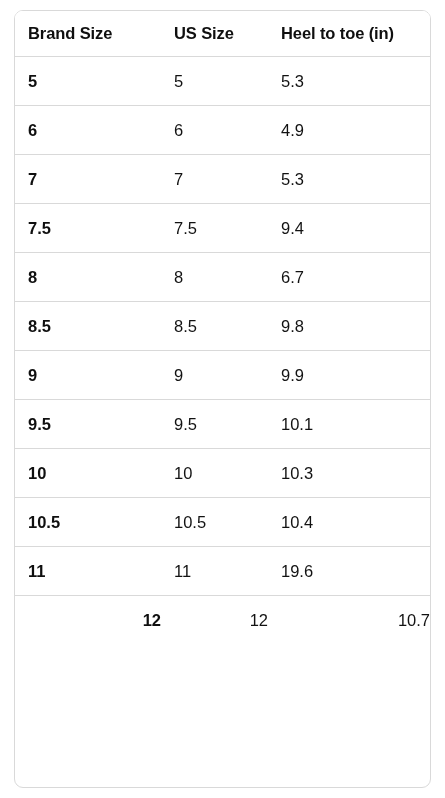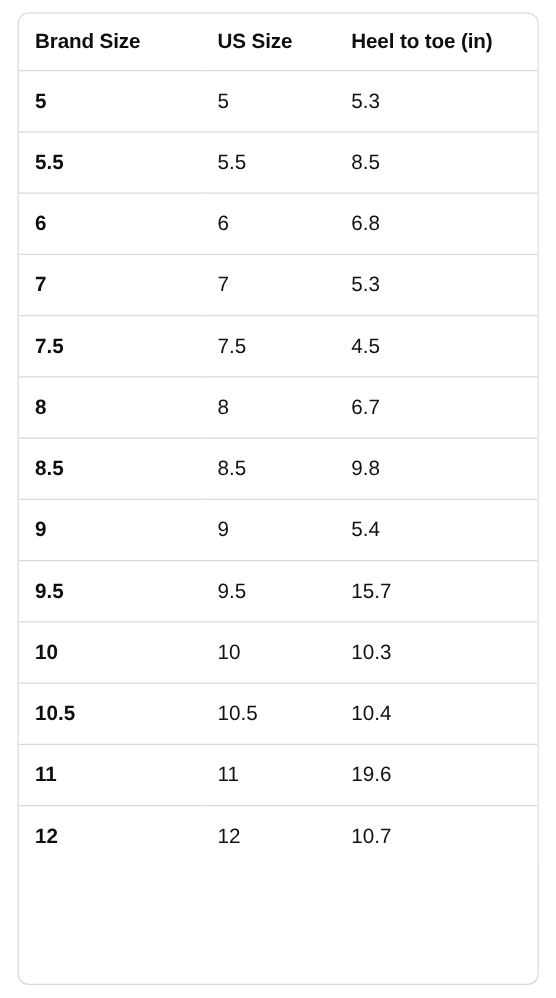--- a/index.html
+++ b/index.html
@@ -70,20 +70,21 @@
     vertical-align: middle;
     font-size: 16.5px;
     color: #121212;
     border-bottom: 1px solid #d9d9d9;
     white-space: nowrap;
     background: #ffffff;
   }
 
   table.size-chart tbody tr:last-child td {
     border-bottom: none;
+    text-align: right;
   }
 
   table.size-chart td.cell-brand {
     font-weight: bold;
     color: #0f0f0f;
   }
 
   table.size-chart td.cell-us,
   table.size-chart td.cell-heel {
     font-weight: normal;
@@ -107,58 +108,53 @@
           <th>Heel to toe (in)</th>
         </tr>
       </thead>
       <tbody id="size-chart-body">
           <tr>
             <td class="cell-brand">5</td>
             <td class="cell-us">5</td>
             <td class="cell-heel">5.3</td>
           </tr>
           <tr>
-            <td class="cell-brand">5.5</td>
-            <td class="cell-us">5.5</td>
-            <td class="cell-heel">8.5</td>
-          </tr>
-          <tr>
             <td class="cell-brand">6</td>
             <td class="cell-us">6</td>
-            <td class="cell-heel">6.8</td>
+            <td class="cell-heel">4.9</td>
           </tr>
           <tr>
             <td class="cell-brand">7</td>
             <td class="cell-us">7</td>
             <td class="cell-heel">5.3</td>
           </tr>
           <tr>
             <td class="cell-brand">7.5</td>
             <td class="cell-us">7.5</td>
-            <td class="cell-heel">4.5</td>
+            <td class="cell-heel">9.4</td>
           </tr>
           <tr>
             <td class="cell-brand">8</td>
             <td class="cell-us">8</td>
             <td class="cell-heel">6.7</td>
           </tr>
           <tr>
             <td class="cell-brand">8.5</td>
             <td class="cell-us">8.5</td>
             <td class="cell-heel">9.8</td>
           </tr>
           <tr>
             <td class="cell-brand">9</td>
             <td class="cell-us">9</td>
-            <td class="cell-heel">5.4</td>
+            <td class="cell-heel">9.9</td>
           </tr>
           <tr>
             <td class="cell-brand">9.5</td>
             <td class="cell-us">9.5</td>
-            <td class="cell-heel">15.7</td>
+            <td class="cell-heel">10.1</td>
           </tr>
           <tr>
             <td class="cell-brand">10</td>
             <td class="cell-us">10</td>
             <td class="cell-heel">10.3</td>
           </tr>
           <tr>
             <td class="cell-brand">10.5</td>
             <td class="cell-us">10.5</td>
             <td class="cell-heel">10.4</td>

